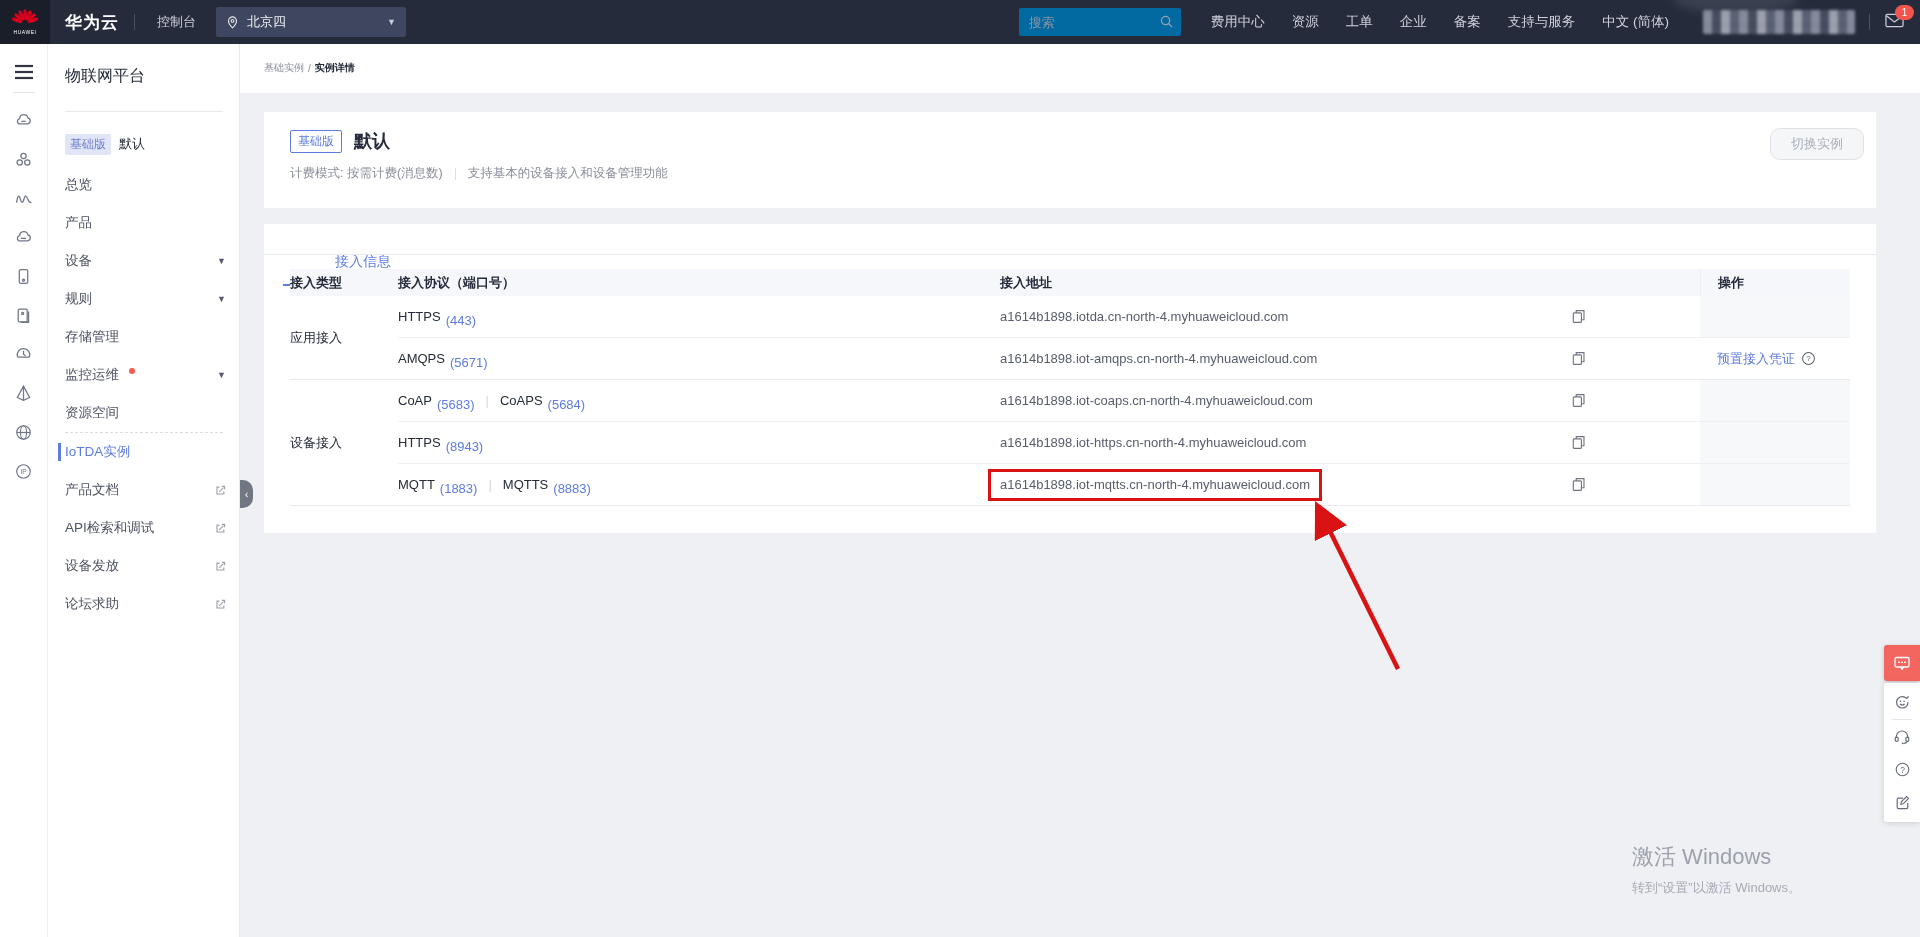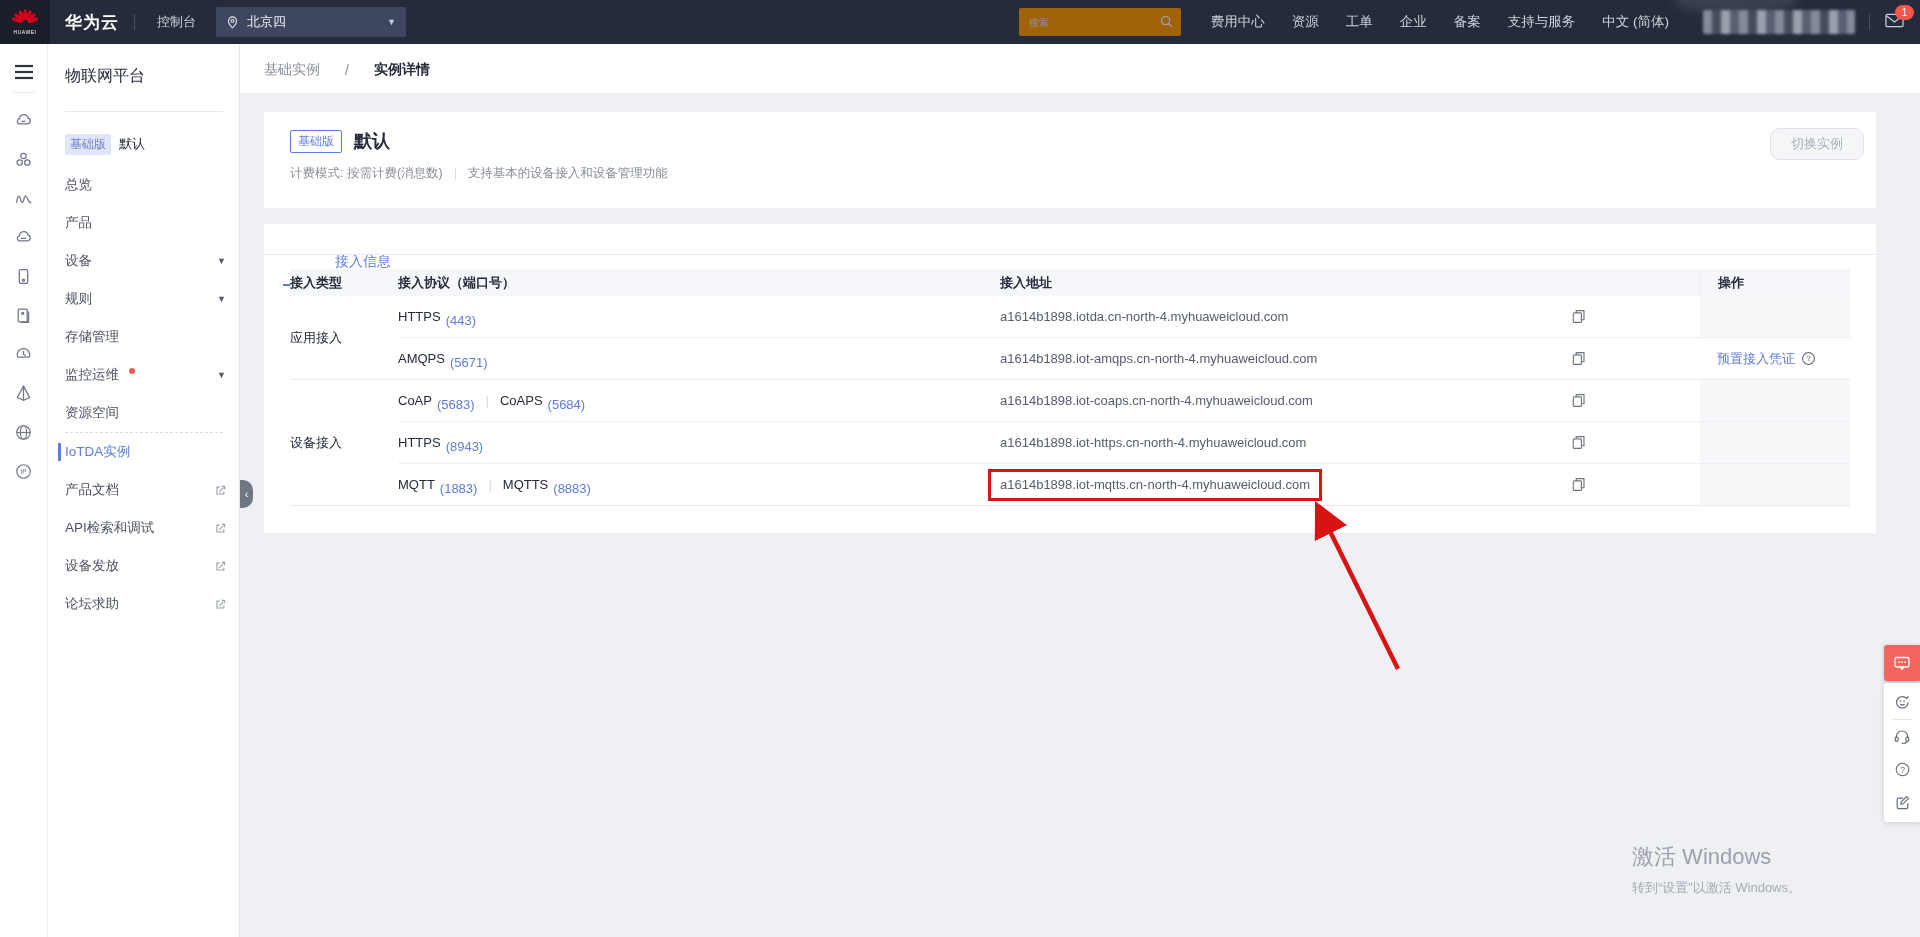--- a/index.html
+++ b/index.html
@@ -9,21 +9,21 @@
   .topbar{position:absolute;left:0;top:0;width:1920px;height:44px;background:#252b3a;display:flex;align-items:center;color:#d8dce6;z-index:9;}
   .logo{width:50px;height:44px;background:#1a1e29;display:flex;flex-direction:column;align-items:center;justify-content:center;flex:none;}
   .logo .hw{font-size:5px;color:#fff;letter-spacing:.5px;margin-top:-2px;}
   .brand{font-size:17px;font-weight:bold;color:#fff;margin:0 15px;letter-spacing:1px;white-space:nowrap;}
   .tb-sep{width:1px;height:16px;background:#4a5065;flex:none;}
   .console{font-size:13px;color:#cdd1dc;margin:0 20px 0 22px;cursor:pointer;white-space:nowrap;}
   .region{width:190px;height:30px;background:#3f4660;border-radius:2px;display:flex;align-items:center;padding:14px 10px;gap:8px;font-size:13px;color:#eceef3;cursor:pointer;box-sizing:border-box;flex:none;}
   .region .caret{margin-left:auto;font-size:9px;color:#c6cbd8;}
   .tb-right{margin-left:auto;display:flex;align-items:center;padding-right:16px;}
   .search{position:relative;width:162px;height:28px;margin-right:30px;flex:none;}
-  .search input{width:100%;height:100%;background:#a16207;border:none;border-radius:2px;color:#e8eaf0;font-size:10px;padding:0 28px 0 10px;box-sizing:border-box;outline:none;font-family:inherit;}
+  .search input{width:100%;height:100%;background:#0369a1;border:none;border-radius:2px;color:#e8eaf0;font-size:13px;padding:0 28px 0 10px;box-sizing:border-box;outline:none;font-family:inherit;}
   .search input::placeholder{color:#8d93a6;}
   .search .mag{position:absolute;right:7px;top:6px;}
   .tb-nav{display:flex;align-items:center;gap:27px;font-size:13.5px;color:#ced2dc;margin-right:34px;white-space:nowrap;}
   .tb-nav span{cursor:pointer;}
   .acct-wrap{position:relative;margin-right:14px;}
   .bump{position:absolute;top:-26px;left:-30px;width:125px;height:30px;background:#39404f;border-radius:50%;filter:blur(5px);}
   .account{position:relative;width:152px;height:24px;border-radius:2px;overflow:hidden;filter:blur(1.8px);
     background-image:repeating-linear-gradient(90deg,rgba(136,143,160,.95) 0 9px,rgba(72,78,96,.95) 9px 18px,rgba(166,171,184,.9) 18px 27px,rgba(92,99,118,.95) 27px 36px),
                      repeating-linear-gradient(0deg,rgba(255,255,255,.14) 0 6px,rgba(0,0,0,.22) 6px 12px);}
   .mail{position:relative;margin-left:15px;cursor:pointer;}
@@ -47,21 +47,21 @@
   .sb-item .dot{width:6px;height:6px;border-radius:50%;background:#f45c50;margin:-8px 0 0 10px;}
   .sb-dashed{border-top:1px dashed #d9dde6;margin:0 16px 0 17px;}
   .sb-item.active{color:#5e7ce0;}
   .sb-item.active::before{content:"";position:absolute;left:10px;top:10px;width:3px;height:18px;background:#5e7ce0;}
   .sb-item .lnk{position:absolute;right:12px;display:flex;}
 
   .collapse{position:absolute;left:240px;top:480px;width:13px;height:28px;background:#717683;border-radius:0 10px 10px 0;color:#fff;display:flex;align-items:center;justify-content:center;font-size:11px;cursor:pointer;z-index:6;}
 
   
   .bc-band{position:absolute;left:240px;top:44px;right:0;height:49px;background:#fff;}
-  .bc{position:absolute;left:264px;top:61px;font-size:14px;color:#8a8e99;display:flex;gap:25px;align-items:center;}
+  .bc{position:absolute;left:264px;top:61px;font-size:10px;color:#8a8e99;display:flex;gap:4px;align-items:center;}
   .bc .parent{cursor:pointer;}
   .bc .cur{color:#252b3a;font-weight:bold;}
 
   .hcard{position:absolute;left:264px;top:112px;width:1612px;height:96px;background:#fff;box-sizing:border-box;}
   .hc-row{display:flex;align-items:center;gap:12px;padding:17px 0 0 26px;}
   .hc-badge{border:1px solid #5e7ce0;color:#5e7ce0;font-size:12px;padding:2px 7px;border-radius:2px;}
   .hc-name{font-size:18px;font-weight:bold;color:#252b3a;}
   .hc-sub{display:flex;align-items:center;gap:12px;padding:12px 0 0 26px;font-size:12.5px;color:#8a8e99;}
   .hc-vr{width:1px;height:12px;background:#dcdfe6;}
   .switch-btn{position:absolute;right:12px;top:16px;height:32px;padding:0 20px;background:#f5f6f8;border:1px solid #dfe1e7;border-radius:10px;font-size:13px;color:#a7adba;cursor:pointer;font-family:inherit;}

